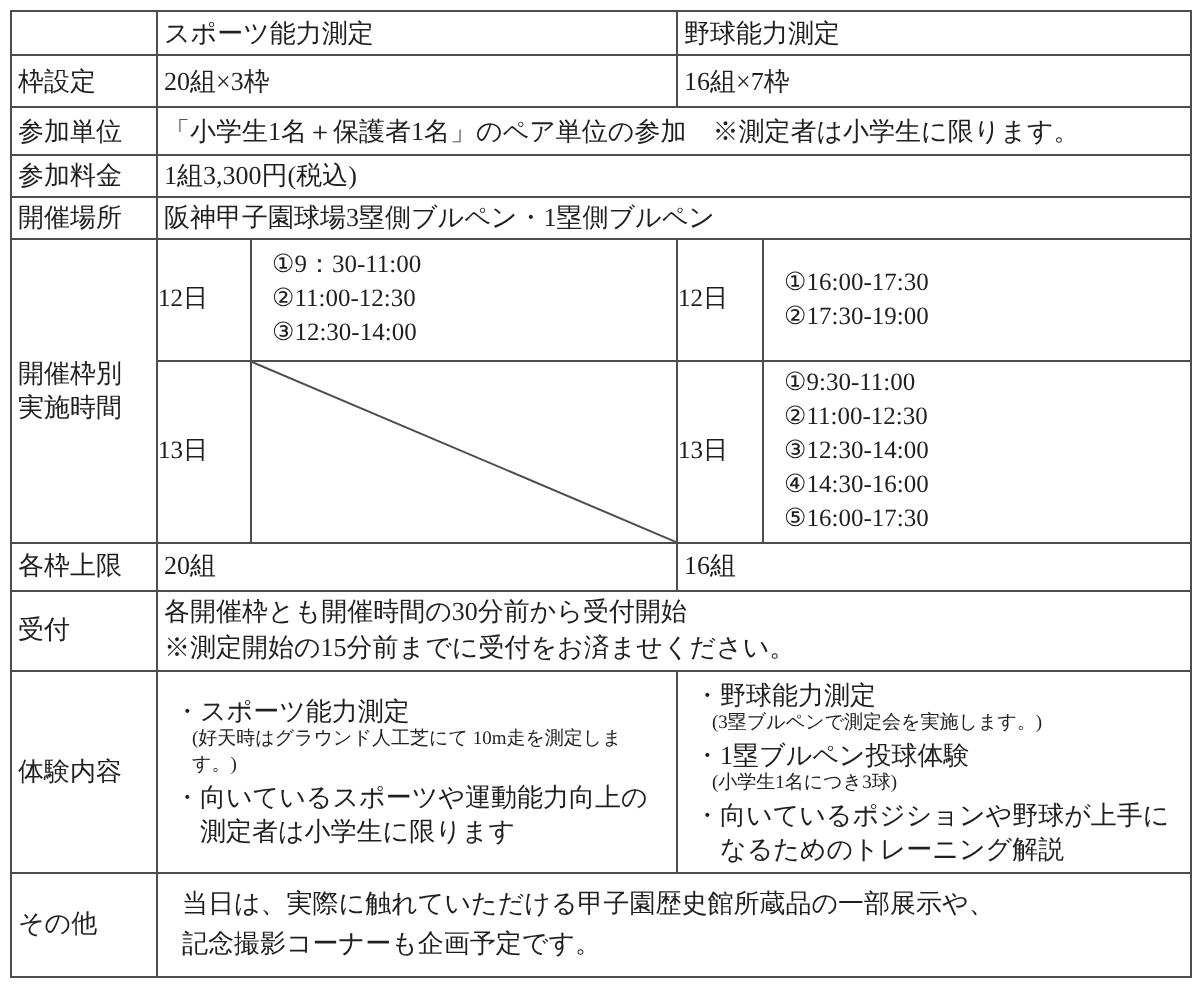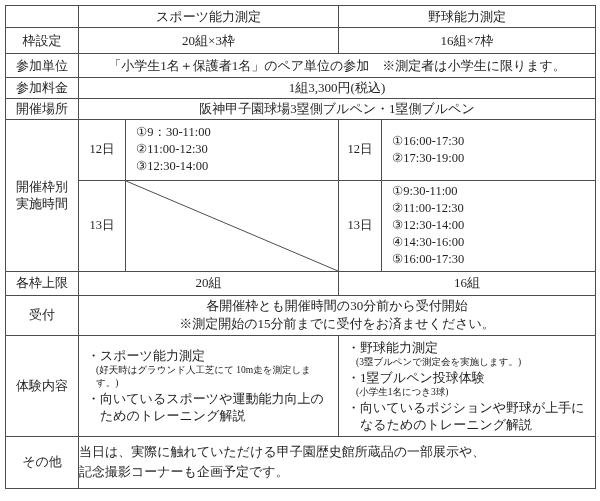--- a/index.html
+++ b/index.html
@@ -11,21 +11,20 @@
   table.main {
     border-collapse:collapse;
     table-layout:fixed;
     margin:5px 0 0 5px;
     width:590px;
   }
   td {
     border:1px solid #4d4d4d;
     padding:1px 3px;
     font-size:13px;
-    text-align:center;
     vertical-align:middle;
     overflow:hidden;
     line-height:1.35;
   }
   td.rowlabel { font-size:13px; }
   tr.r-header   { height:22px; }
   tr.r-frame    { height:26px; }
   tr.r-unit     { height:24px; }
   tr.r-fee      { height:21px; }
   tr.r-venue    { height:20px; }
@@ -51,21 +50,21 @@
 
   td.expcell {
     text-align:left;
     vertical-align:middle;
     padding:3px 8px 3px 8px;
   }
   .exp-line { font-size:13px; line-height:17px; }
   .exp-note { font-size:9.5px; line-height:13px; padding-left:9px; color:#222; }
   .exp-cont { font-size:13px; line-height:17px; padding-left:13px; }
 
-  td.othercell { text-align:left; padding-left:0; }
+  td.othercell { text-align:left; padding-left:12px; }
   td.othercell div { line-height:20px; }
 </style>
 </head>
 <body>
 
 <table class="main">
   <colgroup>
     <col style="width:73px">
     <col style="width:47px">
     <col style="width:213px">
@@ -149,21 +148,21 @@
       <div>※測定開始の15分前までに受付をお済ませください。</div>
     </td>
   </tr>
 
   <tr class="r-exp">
     <td class="rowlabel">体験内容</td>
     <td colspan="2" class="expcell">
       <div class="exp-line">・スポーツ能力測定</div>
       <div class="exp-note">(好天時はグラウンド人工芝にて 10m走を測定します。)</div>
       <div class="exp-line">・向いているスポーツや運動能力向上の</div>
-      <div class="exp-cont">ためのトレーニング解説</div>
+      <div class="exp-cont">測定者は小学生に限ります</div>
     </td>
     <td colspan="2" class="expcell">
       <div class="exp-line">・野球能力測定</div>
       <div class="exp-note">(3塁ブルペンで測定会を実施します。)</div>
       <div class="exp-line">・1塁ブルペン投球体験</div>
       <div class="exp-note">(小学生1名につき3球)</div>
       <div class="exp-line">・向いているポジションや野球が上手に</div>
       <div class="exp-cont">なるためのトレーニング解説</div>
     </td>
   </tr>

